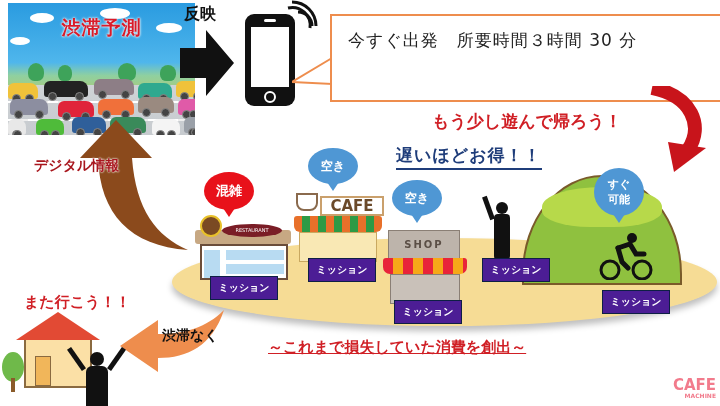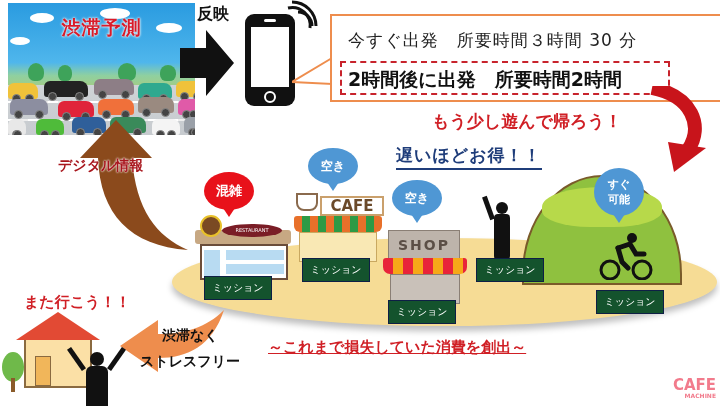--- a/index.html
+++ b/index.html
@@ -15,21 +15,21 @@
     font-weight: bold; font-size: 19px; letter-spacing: 1px; text-shadow: 0 0 2px #fff, 0 0 3px #fff; }
   .tree { position: absolute; background: #3ea35a; border-radius: 50% 50% 40% 40%; }
   .car { position: absolute; height: 16px; border-radius: 6px 8px 3px 3px; }
   .car::before, .car::after { content: ""; position: absolute; bottom: -4px; width: 7px; height: 7px;
     border-radius: 50%; background: #444; border: 1px solid #888; }
   .car::before { left: 4px; } .car::after { right: 4px; }
   .lane { position: absolute; left: 0; width: 100%; height: 2px; background: #eee;
     background-image: repeating-linear-gradient(90deg, #fff 0 10px, transparent 10px 20px); }
 
   
-  .label-reflect { left: 197px; top: 4px; font-size: 16px; font-weight: bold; color: #111; }
+  .label-reflect { left: 184px; top: 4px; font-size: 16px; font-weight: bold; color: #111; }
 
   
   .phone { left: 245px; top: 14px; width: 50px; height: 92px; background: #111; border-radius: 9px; }
   .phone-screen { position: absolute; left: 6px; top: 13px; width: 38px; height: 60px; background: #fff; }
   .phone-speaker { position: absolute; left: 19px; top: 5px; width: 12px; height: 3px; background: #fff; border-radius: 2px; }
   .phone-button { position: absolute; left: 19px; top: 77px; width: 12px; height: 12px; border: 2px solid #fff; border-radius: 50%; }
 
   
   .speech { left: 330px; top: 14px; width: 436px; height: 88px; border: 2px solid #ee8d4d; background: #fff; }
   .speech-line1 { left: 16px; top: 13px; font-size: 17px; color: #222; letter-spacing: 1px; white-space: nowrap; }
@@ -39,22 +39,22 @@
   .red-text { color: #d01f25; font-weight: bold; }
   .slogan-play { left: 432px; top: 110px; font-size: 17px; }
 
   .slogan-later { left: 396px; top: 144px; font-size: 17px; font-weight: bold; color: #1f3d7a;
     border-bottom: 2px solid #1f3d7a; padding-bottom: 1px; letter-spacing: 1px; }
 
   
   .island { left: 172px; top: 238px; width: 545px; height: 88px; border-radius: 50%;
     background: #f6dc95; box-shadow: 0 5px 6px rgba(0,0,0,0.25); }
 
-  .mission { position: absolute; width: 68px; height: 24px; background: #14532d; border: 1px solid #0e1f45;
-    color: #fff; font-size: 10px; font-weight: normal; text-align: center; line-height: 22px; }
+  .mission { position: absolute; width: 68px; height: 24px; background: #4c1d95; border: 1px solid #0e1f45;
+    color: #fff; font-size: 10px; font-weight: bold; text-align: center; line-height: 22px; margin-left: 6px; }
 
   .bubble { position: absolute; border-radius: 50%; color: #fff; font-weight: bold; text-align: center; }
   .bubble::after { content: ""; position: absolute; left: 50%; bottom: -7px; margin-left: -6px;
     border-left: 6px solid transparent; border-right: 6px solid transparent; border-top: 9px solid; border-top-color: inherit; }
   .bubble-red { background: #e8111a; border-top-color: #e8111a; }
   .bubble-blue { background: #4f97d4; border-top-color: #4f97d4; }
 
   
   .rest-roof { left: 195px; top: 230px; width: 96px; height: 14px; background: #c7a883; border-radius: 3px; }
   .rest-sign { left: 222px; top: 224px; width: 60px; height: 13px; background: #7a1d26; border-radius: 50%;
@@ -66,21 +66,21 @@
   
   .cafe-sign { left: 320px; top: 196px; width: 64px; height: 20px; background: #fff; border: 2px solid #caa06c;
     color: #6b4a2a; font-size: 15px; font-weight: bold; text-align: center; line-height: 17px; }
   .cafe-cup { left: 296px; top: 193px; width: 22px; height: 18px; background: #fff; border: 2px solid #8a6a4d; border-radius: 0 0 8px 8px; }
   .cafe-awning { left: 294px; top: 216px; width: 88px; height: 16px;
     background: repeating-linear-gradient(90deg, #e8702a 0 8px, #2d9a45 8px 16px); border-radius: 3px 3px 6px 6px; }
   .cafe-body { left: 299px; top: 232px; width: 78px; height: 30px; background: #f9e8b4; border: 1px solid #c9a860; }
 
   
   .shop-top { left: 388px; top: 230px; width: 72px; height: 30px; background: #bdb4ab; border: 1px solid #8a7f75;
-    color: #5b4f46; font-size: 14px; font-weight: bold; text-align: center; line-height: 28px; letter-spacing: 2px; }
+    color: #5b4f46; font-size: 10px; font-weight: bold; text-align: center; line-height: 28px; letter-spacing: 2px; }
   .shop-awning { left: 383px; top: 258px; width: 84px; height: 16px;
     background: repeating-linear-gradient(90deg, #e8243a 0 10px, #f6a818 10px 20px); border-radius: 3px 3px 7px 7px; }
   .shop-body { left: 390px; top: 274px; width: 70px; height: 30px; background: #c9c1b9; border: 1px solid #8a7f75; }
 
   
   .mountain { left: 522px; top: 175px; width: 160px; height: 110px; background: #8fc13f;
     border: 2px solid #7a5b2a; border-radius: 50% 50% 0 0 / 90% 90% 0 0; }
   .mountain-cap { position: absolute; left: 18px; top: 10px; width: 120px; height: 40px; background: #b7d94a;
     border-radius: 50% 50% 40% 40%; }
 
@@ -90,21 +90,21 @@
   
   .house-roof { left: 16px; top: 312px; width: 0; height: 0; border-left: 42px solid transparent;
     border-right: 42px solid transparent; border-bottom: 28px solid #e24a34; }
   .house-body { left: 24px; top: 338px; width: 68px; height: 50px; background: #fbe0a6; border: 2px solid #8a6a40; }
   .house-door { position: absolute; left: 9px; top: 16px; width: 16px; height: 30px; background: #f1b65a; border: 1px solid #8a6a40; }
   .house-tree { left: 2px; top: 352px; width: 22px; height: 30px; background: #6fb94a; border-radius: 50%; }
   .trunk { left: 11px; top: 378px; width: 4px; height: 14px; background: #8a5b2a; }
 
   .again { left: 24px; top: 293px; font-size: 15px; font-family: Liberation Mono, monospace; }
   .stressfree { left: 140px; top: 322px; font-size: 14px; font-weight: bold; color: #111; line-height: 26px; }
-  .digital { left: 34px; top: 157px; font-size: 14px; color: #a8161d; font-weight: bold; text-shadow: 0 0 2px #fff, 0 0 2px #fff; margin-left: 24px; }
+  .digital { left: 34px; top: 157px; font-size: 14px; color: #a8161d; font-weight: bold; text-shadow: 0 0 2px #fff, 0 0 2px #fff; }
   .bottom-slogan { left: 268px; top: 338px; font-size: 15px; text-decoration: underline; }
 
   .logo { left: 642px; top: 378px; width: 74px; text-align: right; }
   .logo-main { font-size: 15px; font-weight: bold; color: #f27b8c; letter-spacing: 0px; font-family: "DejaVu Sans", sans-serif; line-height: 14px; }
   .logo-sub { font-size: 6px; font-weight: bold; color: #f27b8c; line-height: 7px; }
 </style>
 </head>
 <body>
 
 <div class="abs traffic">
@@ -156,23 +156,20 @@
   <path d="M12 2 A24 24 0 0 1 36 26" stroke="#111" stroke-width="3" fill="none"></path>
 </svg>
 
 <svg class="abs" style="left:292px;top:56px;" width="42" height="32" viewBox="0 0 42 32">
   <polygon points="40,2 0,26 40,28" fill="#fff" stroke="#ee8d4d" stroke-width="2"></polygon>
   <rect x="38" y="0" width="4" height="32" fill="#fff"></rect>
 </svg>
 
 <div class="abs speech">
   <div class="abs speech-line1">今すぐ出発　所要時間３時間 30 分</div>
-  <div class="abs dashed">
-    <div class="abs speech-line2">2時間後に出発　所要時間2時間</div>
-  </div>
 </div>
 
 <svg class="abs" style="left:648px;top:86px;" width="66" height="88" viewBox="0 0 66 88">
   <path d="M4 2 C44 10 56 40 40 64" stroke="#c8141b" stroke-width="14" fill="none"></path>
   <polygon points="20,56 58,62 26,86" fill="#c8141b"></polygon>
 </svg>
 
 <div class="abs red-text slogan-play">もう少し遊んで帰ろう！</div>
 <div class="abs slogan-later">遅いほどお得！！</div>
 
@@ -227,21 +224,20 @@
   <div>すぐ</div>
   <div>可能</div>
 </div>
 <div class="mission" style="left:596px;top:290px;">ミッション</div>
 
 <svg class="abs" style="left:118px;top:306px;" width="108" height="80" viewBox="0 0 108 80">
   <path d="M106 4 C94 40 70 52 40 52 L40 66 L2 40 L40 14 L40 28 C66 28 88 22 106 4 Z" fill="#ee8d4d"></path>
 </svg>
 <div class="abs stressfree">
   <div style="padding-left:22px;">渋滞なく</div>
-  <div>ストレスフリー</div>
 </div>
 
 <div class="abs house-tree"></div>
 <div class="abs trunk"></div>
 <div class="abs house-body">
   <div class="house-door"></div>
 </div>
 <div class="abs house-roof"></div>
 <div class="person" style="left:90px;top:352px;width:14px;height:14px;border-radius:50%;"></div>
 <div class="person" style="left:86px;top:366px;width:22px;height:40px;border-radius:6px 6px 0 0;"></div>

